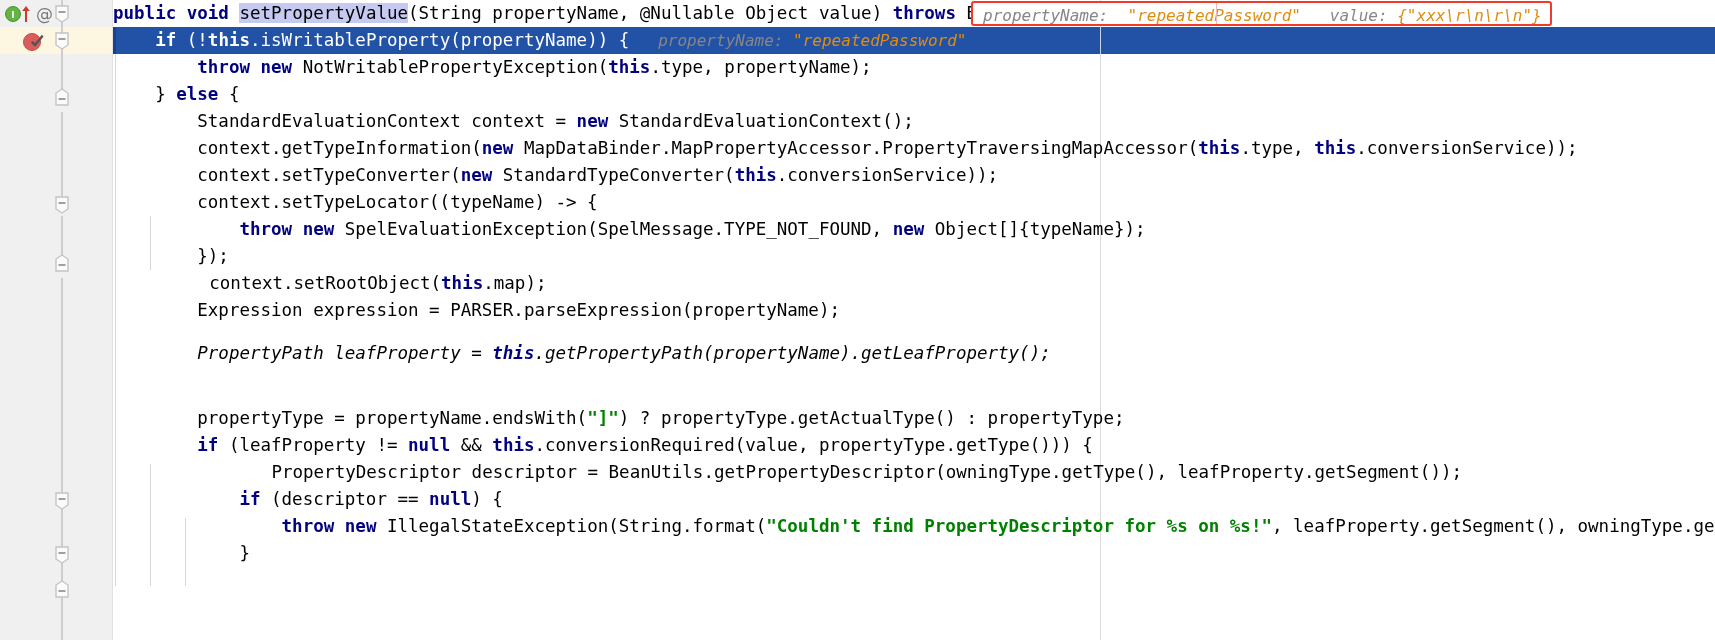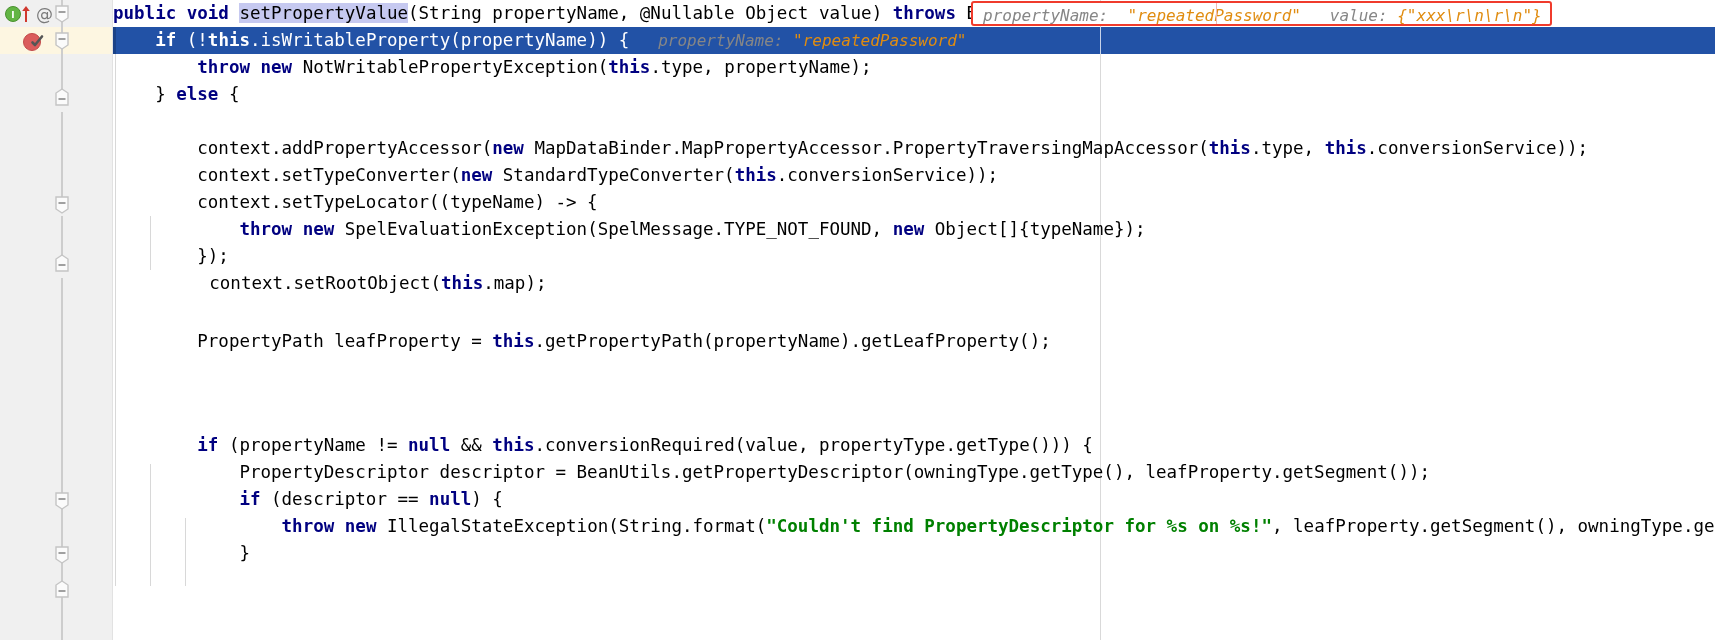--- a/index.html
+++ b/index.html
@@ -273,42 +273,45 @@
     <div class="hint-box" style="top:1px; left:858px;"><span class="hint hint-label">propertyName:</span><span class="hint hint-val">&nbsp; </span><span class="hint hint-val">"repeatedPassword"</span><span class="hint hint-label">&nbsp;&nbsp;&nbsp;</span><span class="hint hint-label">value:</span><span class="hint hint-val"> </span><span class="hint hint-val">{"xxx\r\n\r\n"}</span></div>
     <div class="hint-sep" style="top:3px; left:1103px; height:21px;"></div>
 
     <div class="line on-exec" style="top:27px; left:0px;"><span class="plain-w">    </span><span class="kw-w">if</span><span class="plain-w"> (!</span><span class="kw-w">this</span><span class="plain-w">.isWritableProperty(propertyName)) {</span><span class="hint-inline">   </span><span class="hint-inline hint-label">propertyName:</span><span class="hint-inline"> </span><span class="hint-inline hint-val">"repeatedPassword"</span></div>
     <div class="hint-sep" style="top:27px; left:987px; height:27px; background:#ffffff; opacity:.75;"></div>
 
     <div class="line" style="top:54px;text-align:center;"><span class="plain">        </span><span class="kw">throw</span><span class="plain"> </span><span class="kw">new</span><span class="plain"> NotWritablePropertyException(</span><span class="kw">this</span><span class="plain">.type, propertyName);</span></div>
 
     <div class="line" style="top:81px;"><span class="plain">    } </span><span class="kw">else</span><span class="plain"> {</span></div>
 
-
-    <div class="line" style="top:135px;"><span class="plain">        context.addPropertyAccessor(</span><span class="kw">new</span><span class="plain"> MapDataBinder.MapPropertyAccessor.PropertyTraversingMapAccessor(</span><span class="kw">this</span><span class="plain">.type, </span><span class="kw">this</span><span class="plain">.conversionService));</span></div>
+    <div class="line" style="top:108px;"><span class="plain">        StandardEvaluationContext context = </span><span class="kw">new</span><span class="plain"> StandardEvaluationContext();</span></div>
+
+    <div class="line" style="top:135px;"><span class="plain">        context.getTypeInformation(</span><span class="kw">new</span><span class="plain"> MapDataBinder.MapPropertyAccessor.PropertyTraversingMapAccessor(</span><span class="kw">this</span><span class="plain">.type, </span><span class="kw">this</span><span class="plain">.conversionService));</span></div>
 
     <div class="line" style="top:162px;"><span class="plain">        context.setTypeConverter(</span><span class="kw">new</span><span class="plain"> StandardTypeConverter(</span><span class="kw">this</span><span class="plain">.conversionService));</span></div>
 
     <div class="line" style="top:189px;"><span class="plain">        context.setTypeLocator((typeName) -&gt; {</span></div>
 
     <div class="line" style="top:216px;"><span class="plain">            </span><span class="kw">throw</span><span class="plain"> </span><span class="kw">new</span><span class="plain"> SpelEvaluationException(SpelMessage.TYPE_NOT_FOUND, </span><span class="kw">new</span><span class="plain"> Object[]{typeName});</span></div>
 
     <div class="line" style="top:243px;"><span class="plain">        });</span></div>
 
     <div class="line" style="top:270px;margin-left:12px;"><span class="plain">        context.setRootObject(</span><span class="kw">this</span><span class="plain">.map);</span></div>
 
-
-    <div class="line" style="top:328px;"><span class="plain">        PropertyPath leafProperty = </span><span class="kw">this</span><span class="plain">.getPropertyPath(propertyName).getLeafProperty();</span></div>
-
-
-
-
-    <div class="line" style="top:432px;"><span class="plain">        </span><span class="kw">if</span><span class="plain"> (propertyName != </span><span class="kw">null</span><span class="plain"> &amp;&amp; </span><span class="kw">this</span><span class="plain">.conversionRequired(value, propertyType.getType())) {</span></div>
-
-    <div class="line" style="top:459px;"><span class="plain">            PropertyDescriptor descriptor = BeanUtils.getPropertyDescriptor(owningType.getType(), leafProperty.getSegment());</span></div>
+    <div class="line" style="top:297px;"><span class="plain">        Expression expression = PARSER.parseExpression(propertyName);</span></div>
+
+    <div class="line" style="top:340px;font-style:italic;"><span class="plain">        PropertyPath leafProperty = </span><span class="kw">this</span><span class="plain">.getPropertyPath(propertyName).getLeafProperty();</span></div>
+
+
+
+    <div class="line" style="top:405px;"><span class="plain">        propertyType = propertyName.endsWith(</span><span class="str">"]"</span><span class="plain">) ? propertyType.getActualType() : propertyType;</span></div>
+
+    <div class="line" style="top:432px;"><span class="plain">        </span><span class="kw">if</span><span class="plain"> (leafProperty != </span><span class="kw">null</span><span class="plain"> &amp;&amp; </span><span class="kw">this</span><span class="plain">.conversionRequired(value, propertyType.getType())) {</span></div>
+
+    <div class="line" style="top:459px;margin-left:32px;"><span class="plain">            PropertyDescriptor descriptor = BeanUtils.getPropertyDescriptor(owningType.getType(), leafProperty.getSegment());</span></div>
 
     <div class="line" style="top:486px;"><span class="plain">            </span><span class="kw">if</span><span class="plain"> (descriptor == </span><span class="kw">null</span><span class="plain">) {</span></div>
 
     <div class="line" style="top:513px;"><span class="plain">                </span><span class="kw">throw</span><span class="plain"> </span><span class="kw">new</span><span class="plain"> IllegalStateException(String.format(</span><span class="str">"Couldn't find PropertyDescriptor for %s on %s!"</span><span class="plain">, leafProperty.getSegment(), owningType.getType()));</span></div>
 
     <div class="line" style="top:540px;"><span class="plain">            }</span></div>
 
   </div>
 </div>
 

